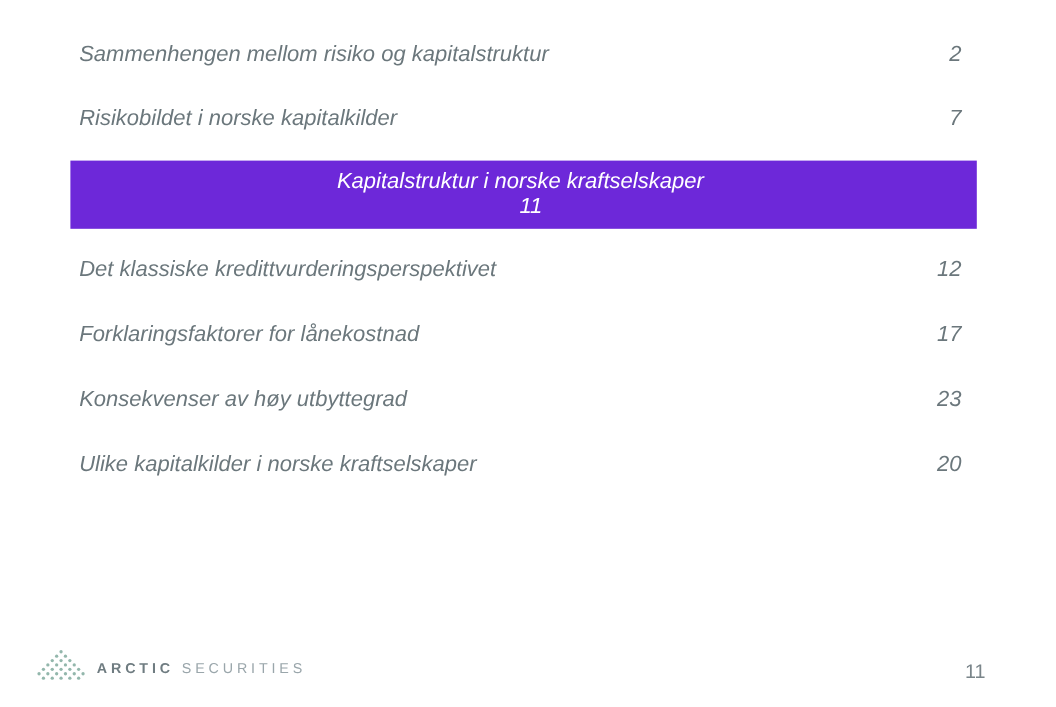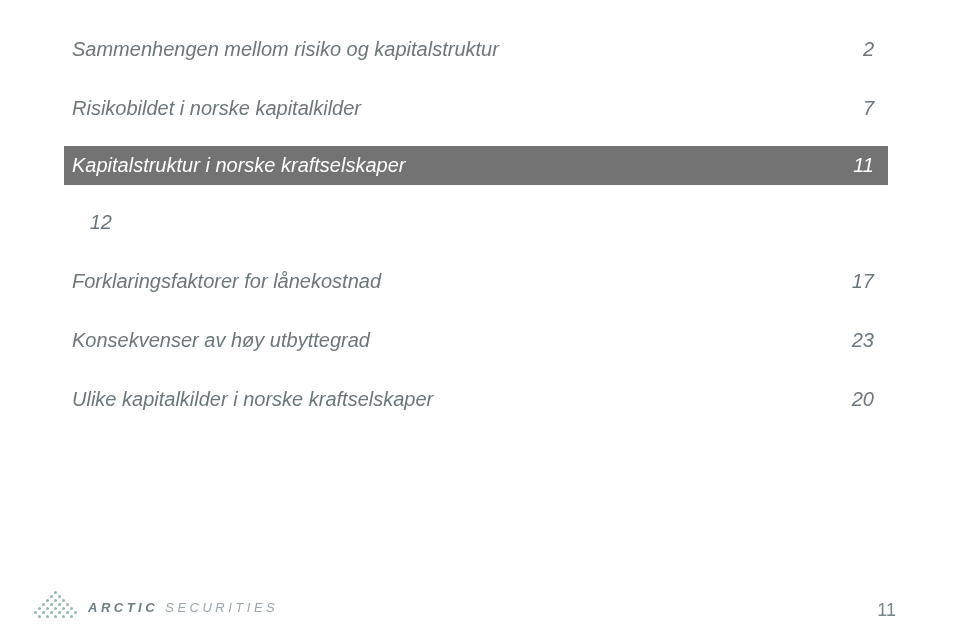--- a/index.html
+++ b/index.html
@@ -29,24 +29,25 @@
     display: flex;
     justify-content: space-between;
     align-items: center;
     font-size: 20px;
     font-style: italic;
     color: #6b777c;
     padding: 10px 14px 10px 0;
     margin-bottom: 16px;
   }
   .agenda-row.highlight {
-    background: #737373;
+    background: #6d28d9;
     color: #ffffff;
     padding: 8px 14px 8px 8px;
     margin-left: -8px;
+    flex-direction: column;
   }
   .agenda-label { flex: 1; }
   .agenda-num { width: 40px; text-align: right; }
   .footer {
     position: absolute;
     left: 32px;
     bottom: 20px;
     display: flex;
     align-items: center;
     gap: 10px;
@@ -61,21 +62,20 @@
     width: 3px;
     height: 3px;
     background: #93b7ac;
     border-radius: 50%;
   }
   .brand {
     font-size: 13px;
     letter-spacing: 3.5px;
     color: #9aa6ab;
     font-weight: 400;
-    font-style: italic;
   }
   .brand .bold { color: #6f7c81; font-weight: 700; }
   .pagenum {
     position: absolute;
     right: 64px;
     bottom: 22px;
     font-size: 18px;
     color: #7a858a;
   }
 </style>
@@ -91,20 +91,21 @@
     </div>
     <div class="agenda-row">
       <span class="agenda-label">Risikobildet i norske kapitalkilder</span>
       <span class="agenda-num">7</span>
     </div>
     <div class="agenda-row highlight">
       <span class="agenda-label">Kapitalstruktur i norske kraftselskaper</span>
       <span class="agenda-num">11</span>
     </div>
     <div class="agenda-row">
+      <span class="agenda-label">Det klassiske kredittvurderingsperspektivet</span>
       <span class="agenda-num">12</span>
     </div>
     <div class="agenda-row">
       <span class="agenda-label">Forklaringsfaktorer for lånekostnad</span>
       <span class="agenda-num">17</span>
     </div>
     <div class="agenda-row">
       <span class="agenda-label">Konsekvenser av høy utbyttegrad</span>
       <span class="agenda-num">23</span>
     </div>

